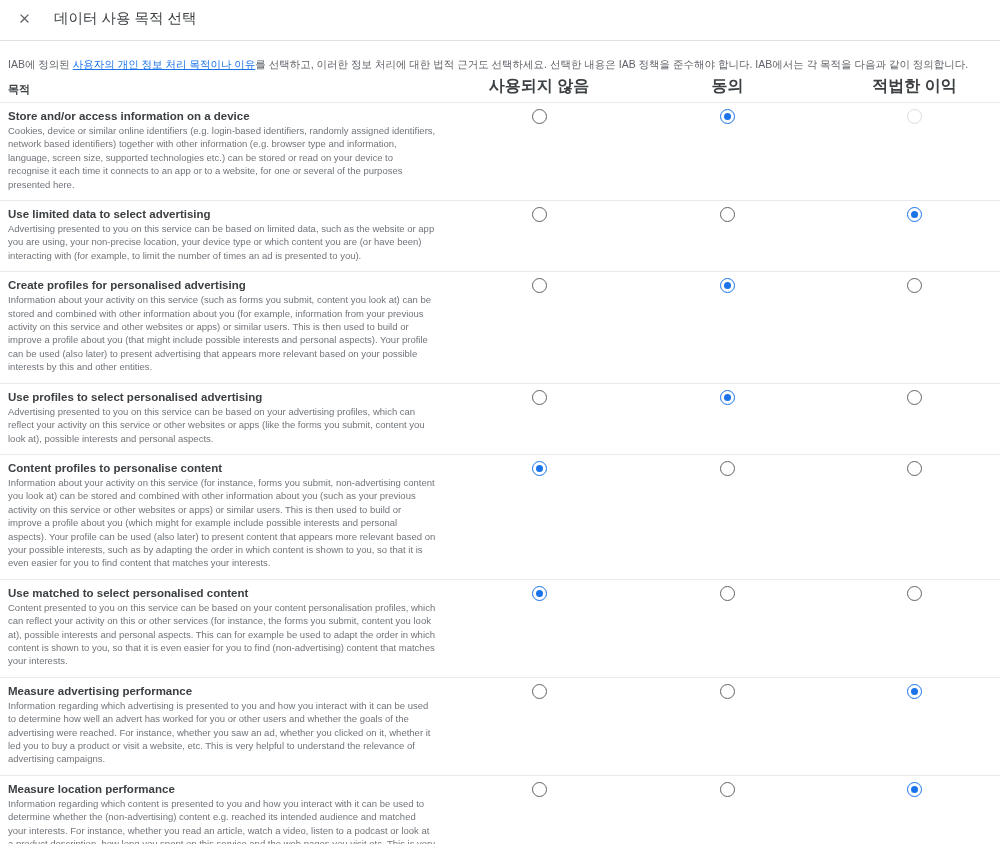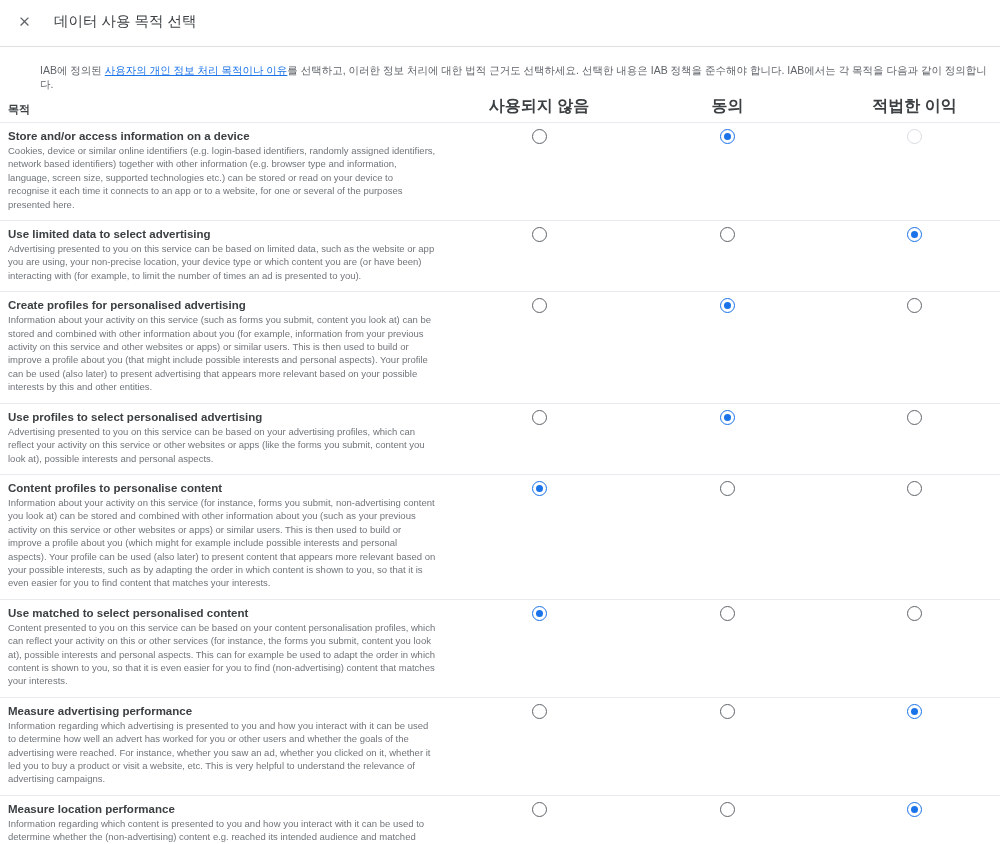--- a/index.html
+++ b/index.html
@@ -12,21 +12,21 @@
   body {
     width: 1000px;
     height: 844px;
     font-family: "Liberation Sans", "DejaVu Sans", sans-serif;
     color: #3c4043;
     overflow: hidden;
   }
 
   
   .dialog-header {
-    height: 47px;
+    height: 41px;
     display: flex;
     align-items: center;
     padding: 0 0 3px 12px;
     border-bottom: 1px solid #e0e0e0;
   }
   .close-btn {
     width: 24px;
     height: 24px;
     display: flex;
     align-items: center;
@@ -43,21 +43,20 @@
     letter-spacing: 0;
     white-space: nowrap;
   }
 
   
   .intro {
     padding: 16px 8px 0 8px;
     font-size: 10.5px;
     line-height: 14px;
     color: #5f6368;
-    margin-left: 32px;
   }
   .intro a {
     color: #1a73e8;
     text-decoration: underline;
   }
 
   
   .col-header {
     display: flex;
     align-items: flex-end;

